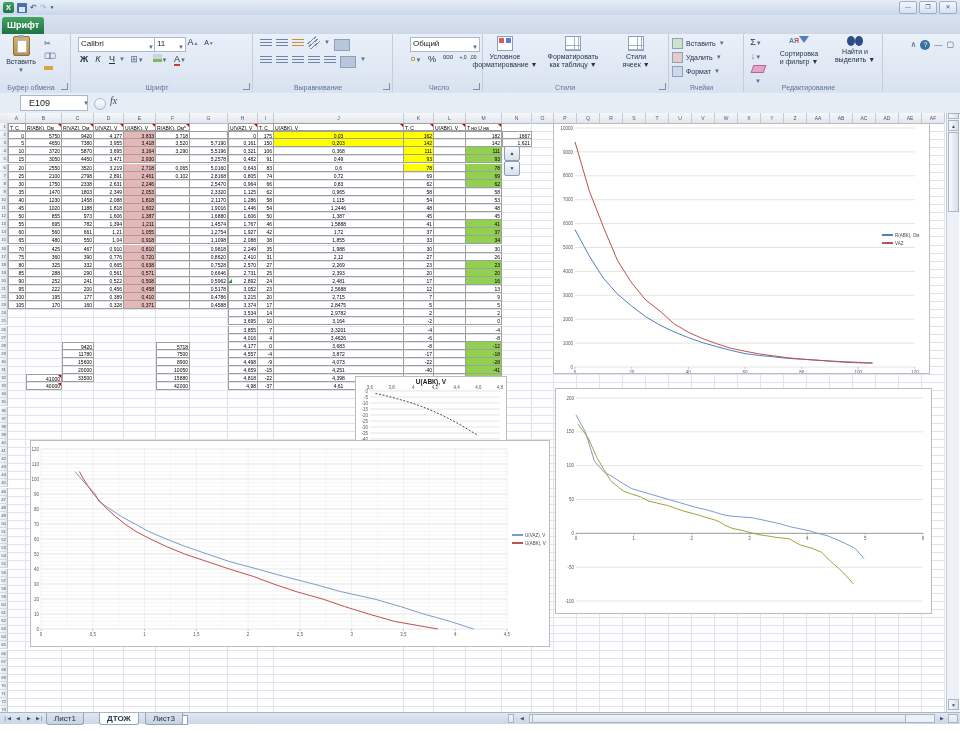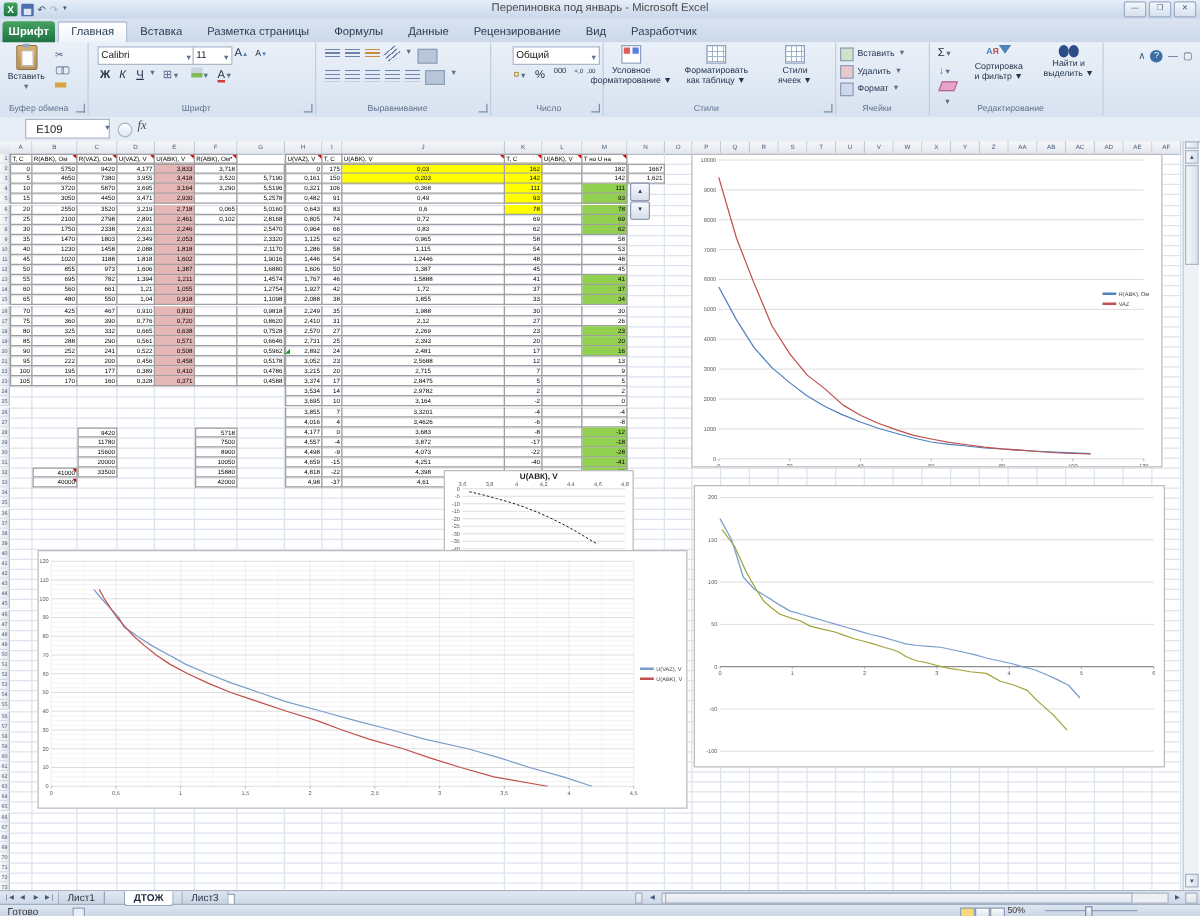--- a/index.html
+++ b/index.html
@@ -105,40 +105,29 @@
 <div id="app">
 
   <div id="titlebar">
     <div class="qat">
       <div class="xl-logo">X</div>
       <div class="disk"></div>
       <div class="qicon">↶</div>
       <div class="qicon" style="color:#9fb0c6">↷</div>
       <div class="qicon" style="font-size:5px">▼</div>
     </div>
-    <div id="title-text">Перепиновка под январь - Microsoft Excel</div>
     <div class="winctl">
       <div class="winbtn">—</div>
       <div class="winbtn">❐</div>
       <div class="winbtn">✕</div>
     </div>
   </div>
 
   <div id="tabstrip">
       <div id="file-tab">Шрифт</div>
-      <div id="ribbon-tabs">
-        <div class="rtab active">Главная</div>
-        <div class="rtab">Вставка</div>
-        <div class="rtab">Разметка страницы</div>
-        <div class="rtab">Формулы</div>
-        <div class="rtab">Данные</div>
-        <div class="rtab">Рецензирование</div>
-        <div class="rtab">Вид</div>
-        <div class="rtab">Разработчик</div>
-      </div>
     </div>
 
   <div id="ribbon">
 
     <div class="group" style="left:0;width:70px">
       <div class="bigbtn" style="left:3px;width:36px">
         <div class="ic clipb"></div>
         <div>Вставить</div>
         <div class="tinyarr">▼</div>
       </div>
@@ -898,30 +887,20 @@
     <div class="navbtn" style="left:517px">◀</div>
     <div class="hsc" style="left:529px;width:406px;background:#edf0f5"></div>
     <div class="hsc" style="left:532px;width:374px"></div>
     <div class="navbtn" style="left:937px">▶</div>
     <div class="hsc" style="left:948px;width:10px"></div>
   <div class="stab" style="left: 46px;">Лист1</div>
       <div class="stab active" style="left: 99px;">ДТОЖ</div>
       <div class="stab" style="left: 145px;">Лист3</div>
     </div>
 
-  <div id="statusbar">
-    <div id="sb-mode">Готово</div>
-    <div class="sb-macro"></div>
-    <div class="sb-view" style="left:768px;background:#f7d87c"></div>
-    <div class="sb-view" style="left:780px"></div>
-    <div class="sb-view" style="left:792px"></div>
-    <div id="sb-zoom">50%</div>
-    <div class="sb-slider"></div>
-    <div class="sb-thumb"></div>
-  </div>
 
 <div class="chart" style="left: 553px; top: 123px; width: 375px; height: 249px;"><svg width="375" height="249" viewBox="0 0 375 249">
         <line x1="21" y1="243" x2="361" y2="243" stroke="#c9c9c9" stroke-width="0.5"></line>
         <text x="19" y="244.6" text-anchor="end" font-size="4.5" fill="#595959" font-family="Liberation Sans, sans-serif">0</text>
         <line x1="21" y1="219.1" x2="361" y2="219.1" stroke="#c9c9c9" stroke-width="0.5"></line>
         <text x="19" y="220.7" text-anchor="end" font-size="4.5" fill="#595959" font-family="Liberation Sans, sans-serif">1000</text>
         <line x1="21" y1="195.20000000000002" x2="361" y2="195.20000000000002" stroke="#c9c9c9" stroke-width="0.5"></line>
         <text x="19" y="196.8" text-anchor="end" font-size="4.5" fill="#595959" font-family="Liberation Sans, sans-serif">2000</text>
         <line x1="21" y1="171.29999999999998" x2="361" y2="171.29999999999998" stroke="#c9c9c9" stroke-width="0.5"></line>
         <text x="19" y="172.89999999999998" text-anchor="end" font-size="4.5" fill="#595959" font-family="Liberation Sans, sans-serif">3000</text>

